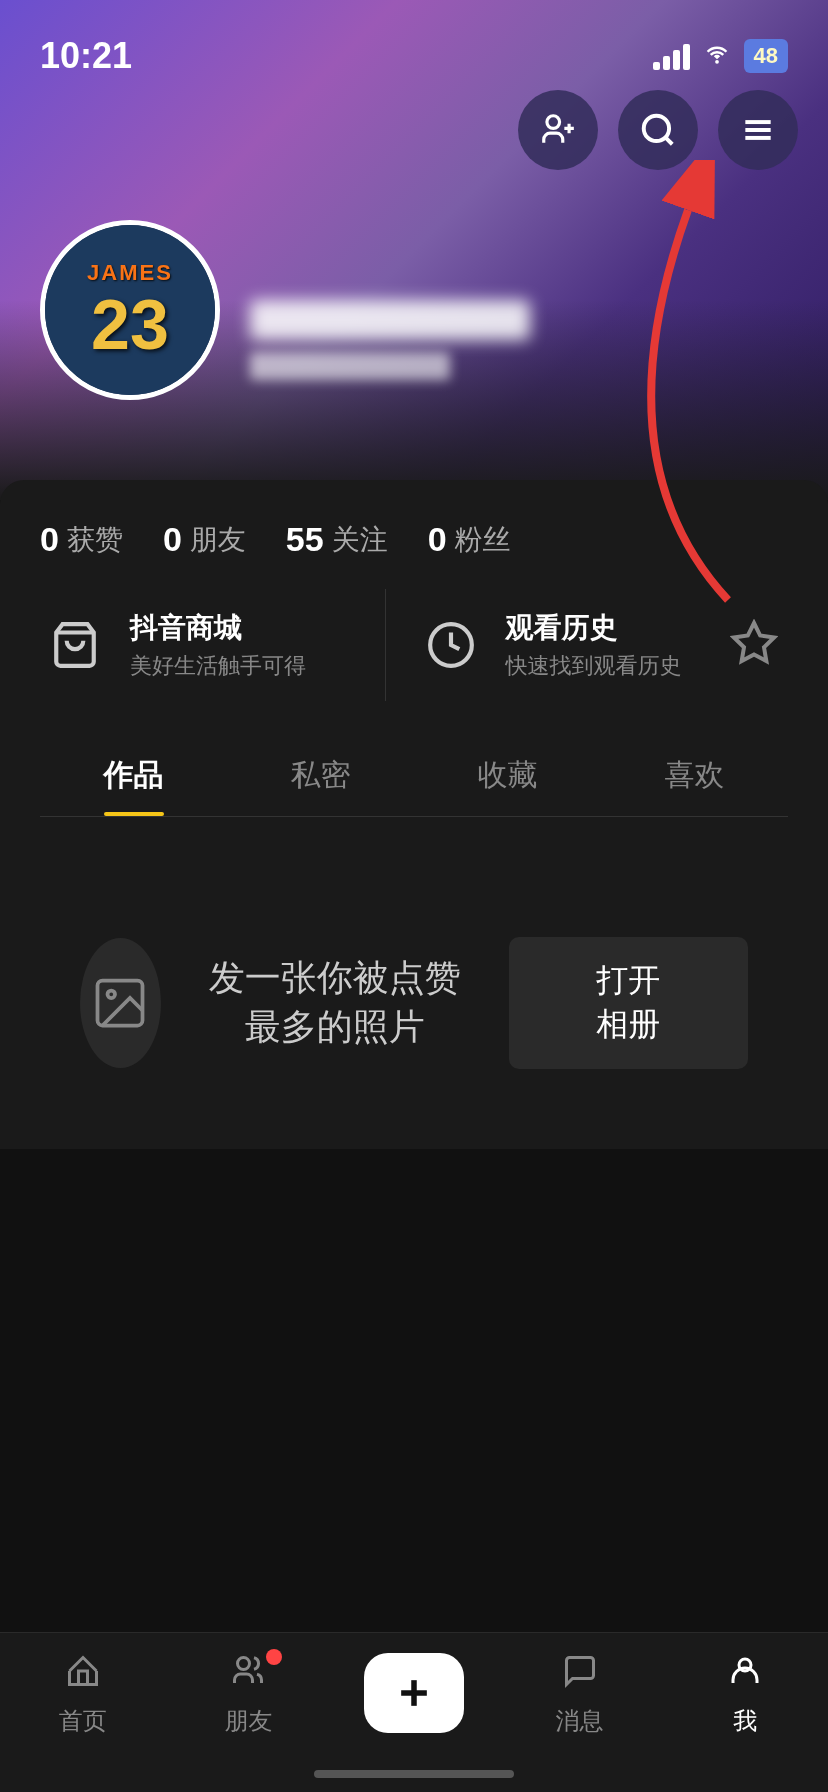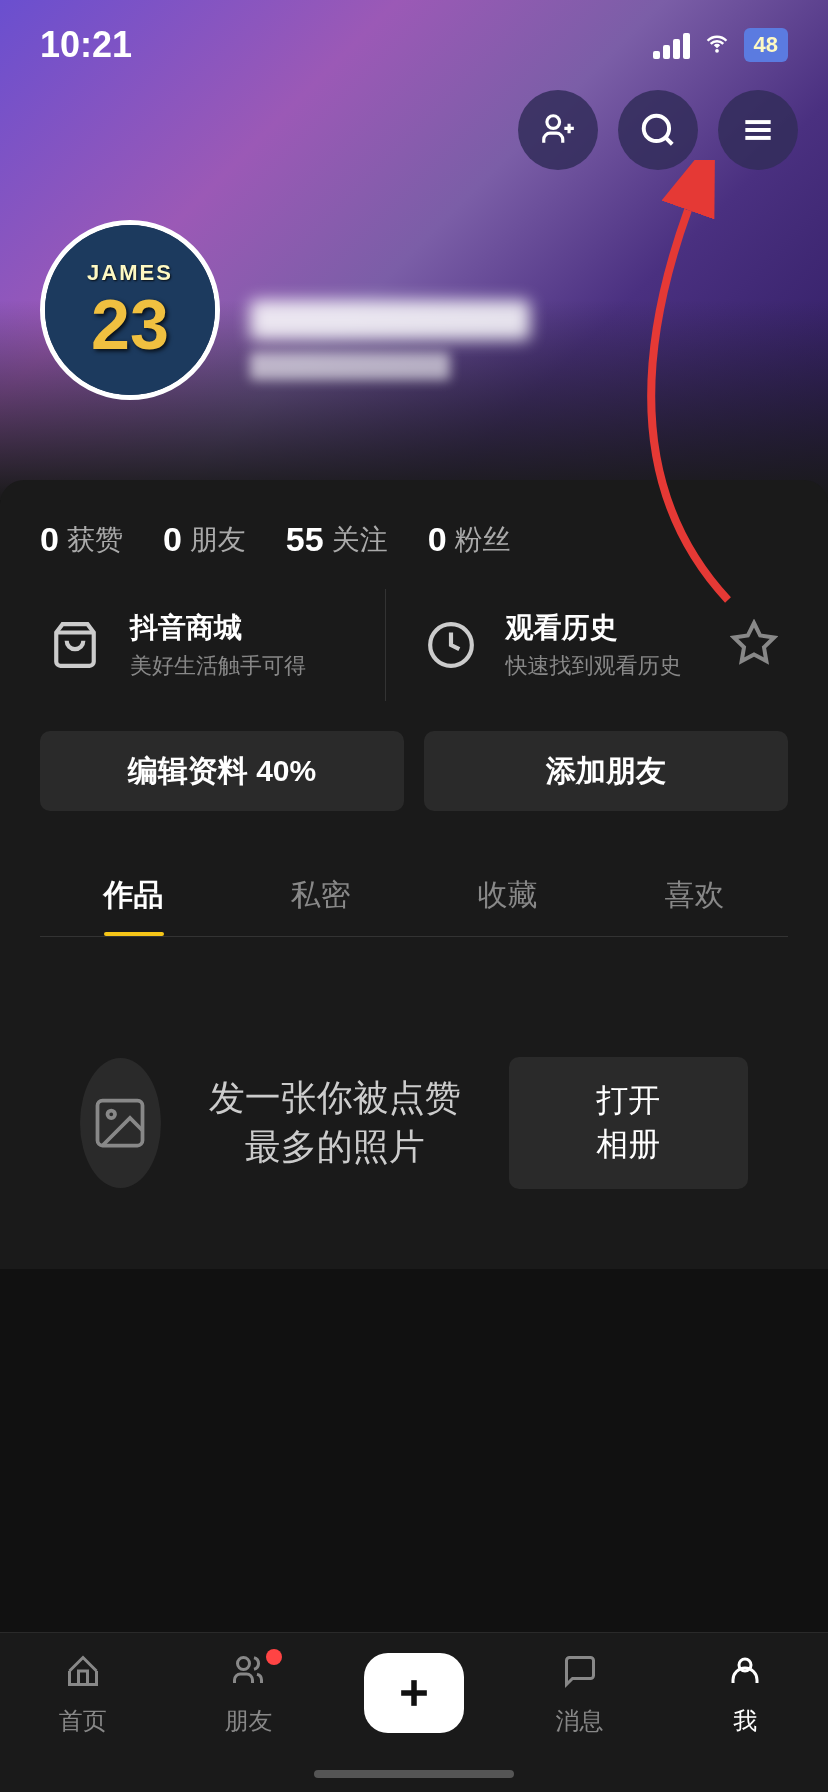--- a/index.html
+++ b/index.html
@@ -10,21 +10,21 @@
       background: #111;
       font-family: -apple-system, "PingFang SC", "Helvetica Neue", sans-serif;
       color: #fff;
       overflow-x: hidden;
       position: relative;
     }
 
     
     .status-bar {
       position: absolute;
-      top: 5px; left: 0; right: 0;
+      top: 16px; left: 0; right: 0;
       height: 80px;
       display: flex;
       align-items: center;
       justify-content: space-between;
       padding: 0 40px;
       z-index: 10;
     }
     .status-time {
       font-size: 36px;
       font-weight: 600;
@@ -129,21 +129,21 @@
       background: linear-gradient(160deg, #1a2a4a 0%, #2a4a6a 50%, #1a3a5a 100%);
       display: flex;
       align-items: center;
       justify-content: center;
       position: relative;
     }
     .jersey-name {
       font-size: 22px;
       font-weight: 900;
       letter-spacing: 2px;
-      color: #fef9c3;
+      color: #f97316;
       text-shadow: 1px 1px 2px rgba(0,0,0,0.8);
     }
     .jersey-number {
       font-size: 70px;
       font-weight: 900;
       color: #f0c040;
       line-height: 1;
       text-shadow: 2px 2px 4px rgba(0,0,0,0.8);
     }
     .jersey-back {
@@ -594,24 +594,20 @@
         <div class="quick-sub">快速找到观看历史</div>
       </div>
     </div>
     <div class="star-icon-wrap">
       <svg viewBox="0 0 24 24" fill="none" stroke="currentColor" stroke-width="2">
         <path d="M12 2l3.09 6.26L22 9.27l-5 4.87 1.18 6.88L12 17.77l-6.18 3.25L7 14.14 2 9.27l6.91-1.01L12 2z"></path>
       </svg>
     </div>
   </div>
 
-  <div class="profile-buttons">
-    <button class="profile-btn">编辑资料 40%</button>
-    <button class="profile-btn">添加朋友</button>
-  </div>
 
   <div class="tabs-row">
     <div class="tab-item active">
       <span>作品</span>
     </div>
     <div class="tab-item">
       <span>私密</span>
     </div>
     <div class="tab-item">
       <span>收藏</span>

